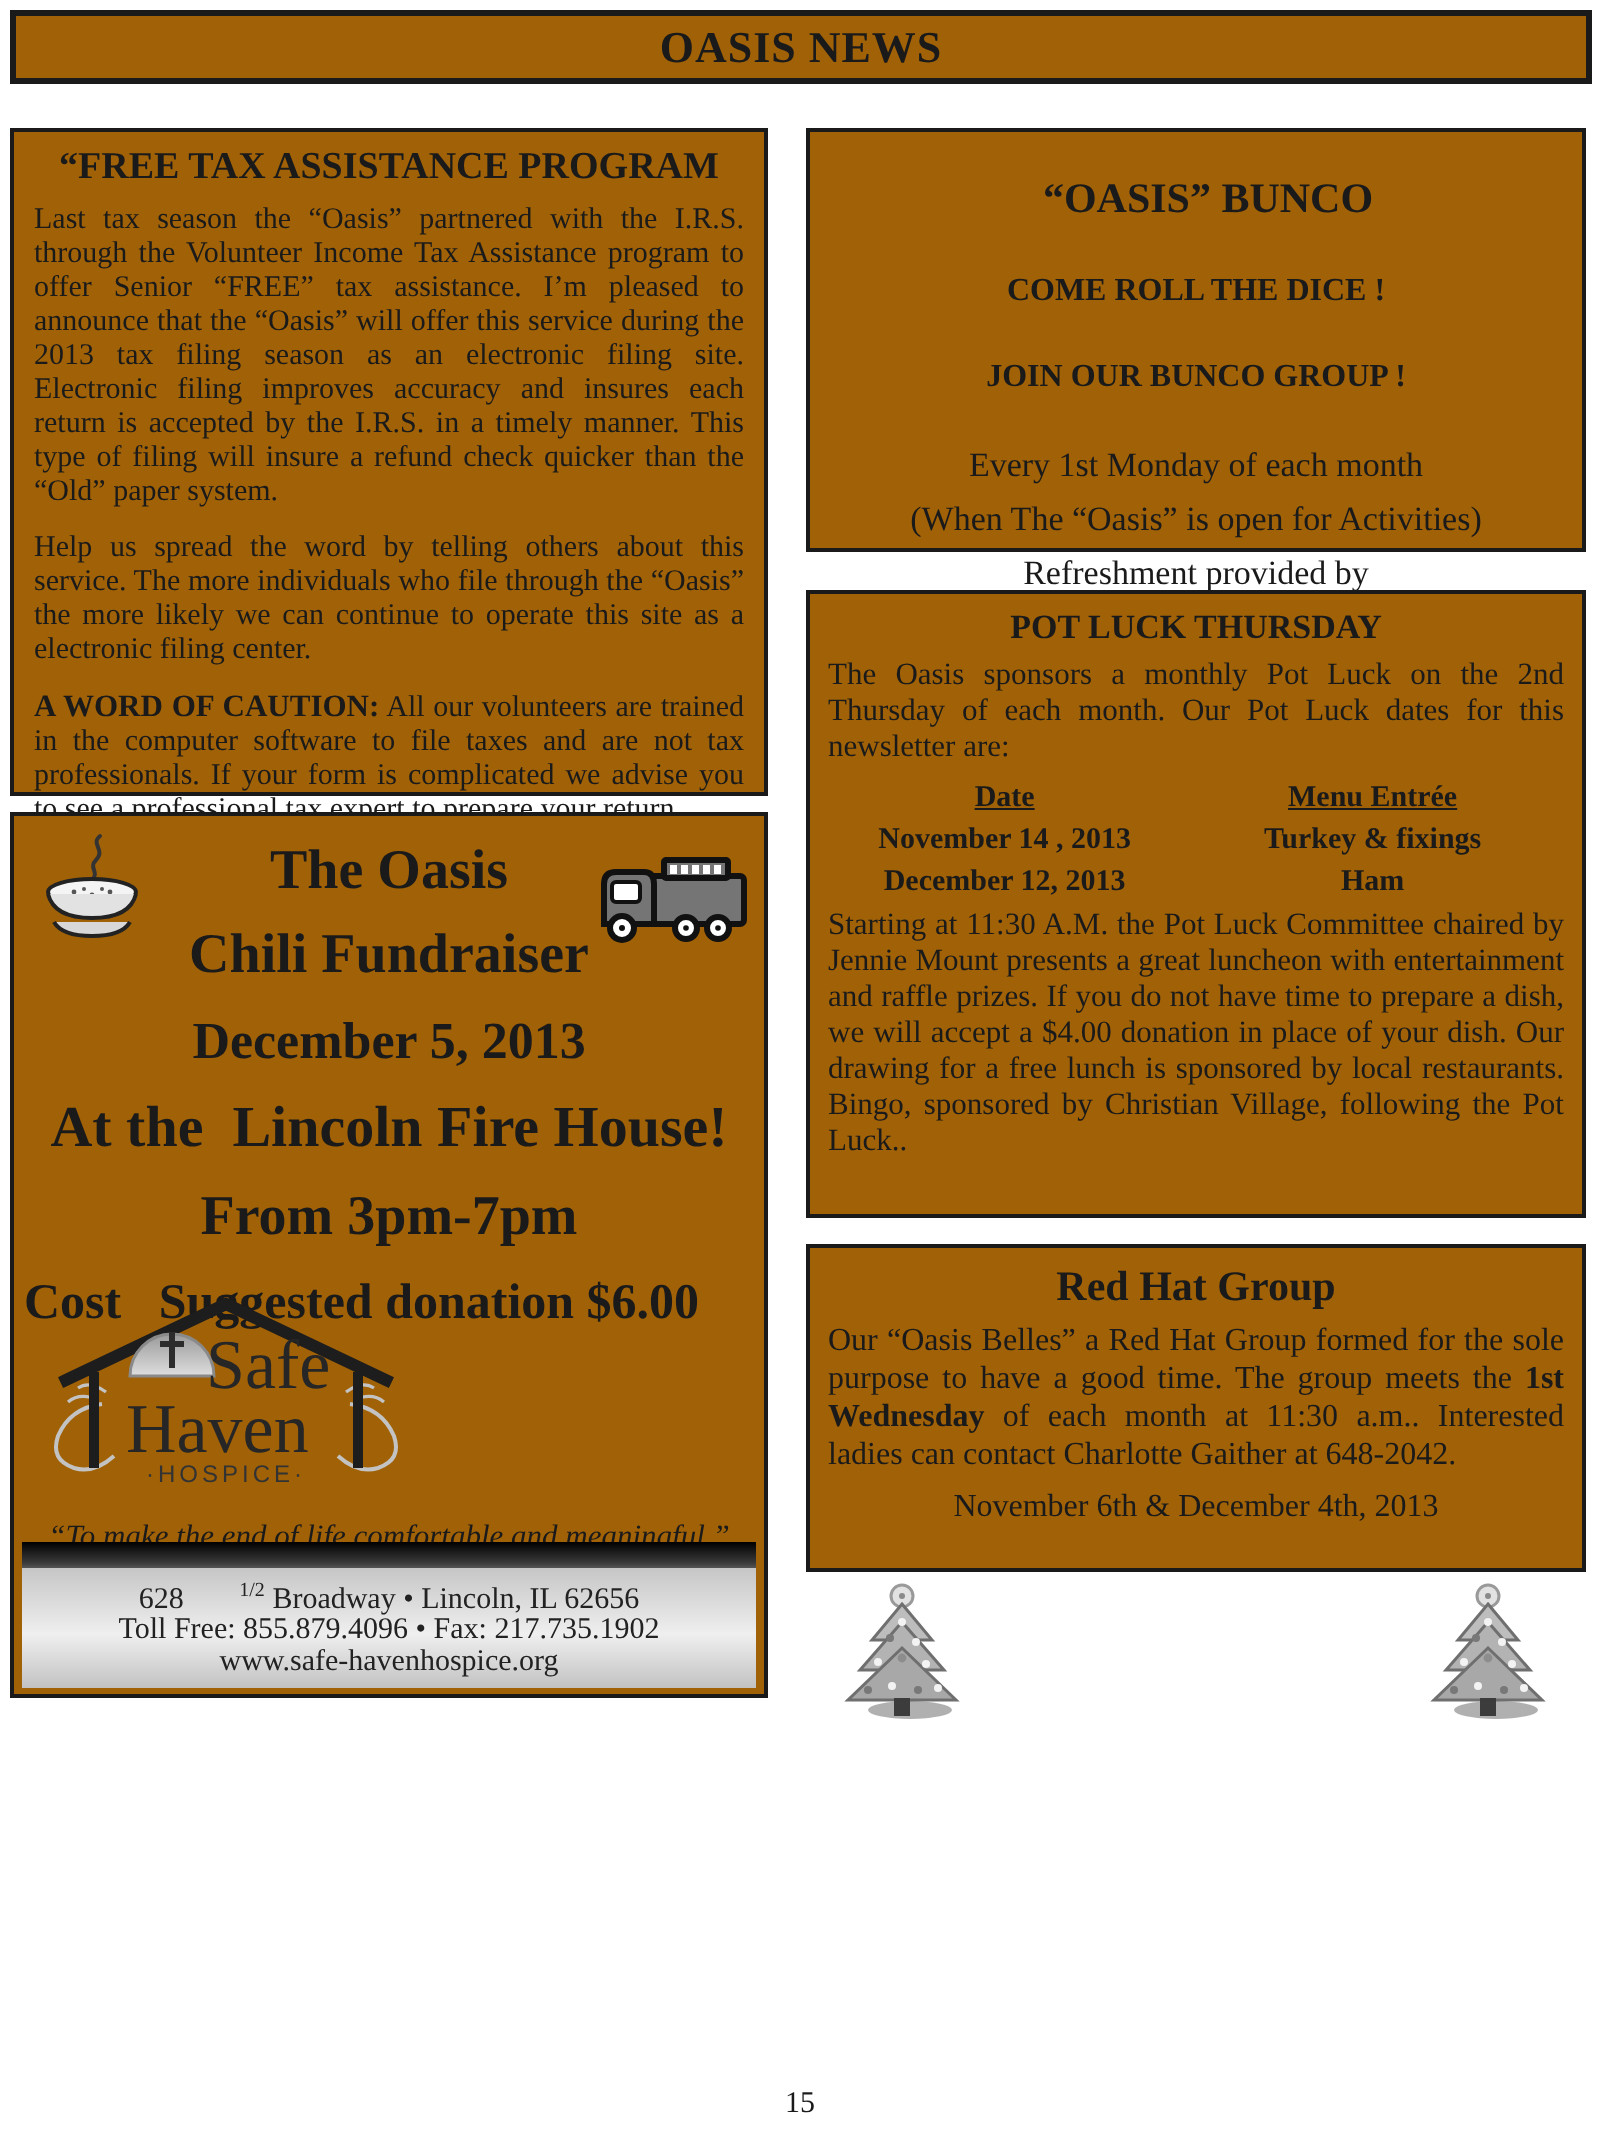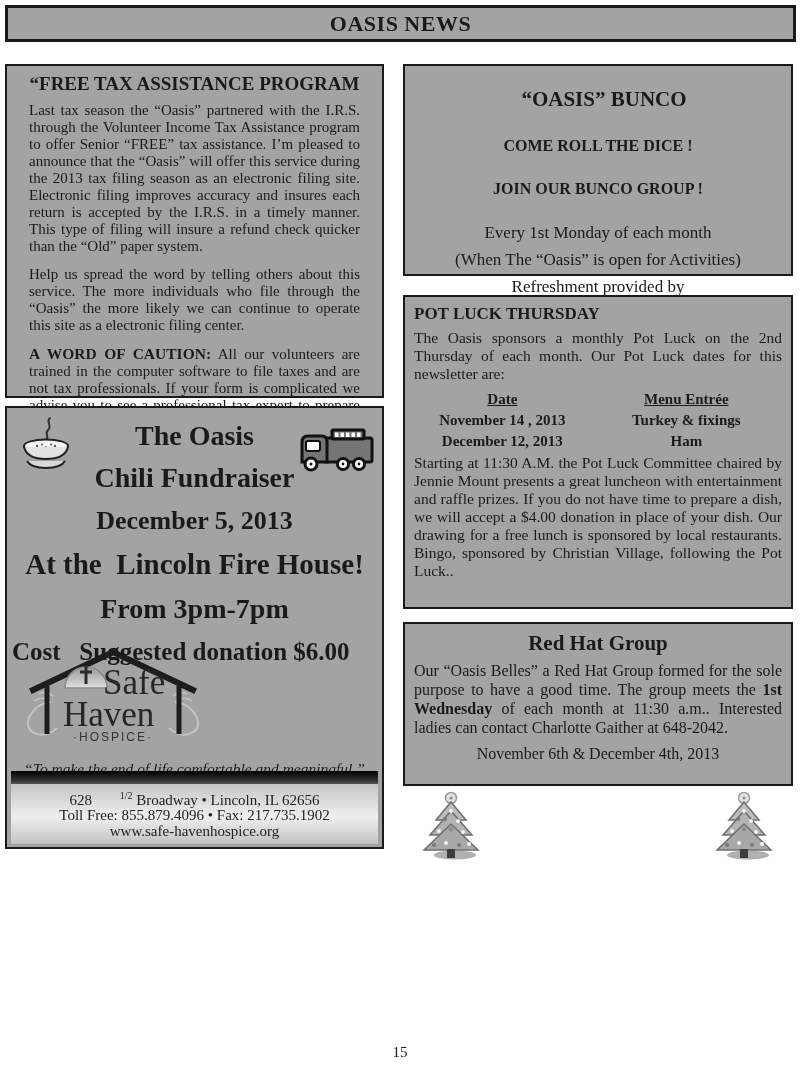--- a/index.html
+++ b/index.html
@@ -2,31 +2,31 @@
 <html><head>
 <meta charset="utf-8">
 <style>
   * { box-sizing: border-box; }
   html,body { margin:0; padding:0; }
   body {
     width:800px; height:1072px; background:#ffffff;
     font-family:"Liberation Serif", serif; color:#1a1a1a;
     position:relative; overflow:hidden;
   }
-  .box { position:absolute; background:#a3a3a3; border:2px solid #1a1a1a; }
+  .box { position:absolute; background:#a16207; border:2px solid #1a1a1a; }
 
   
   #header { left:5px; top:5px; width:791px; height:37px; border-width:3px;
     display:flex; align-items:center; justify-content:center; }
   #header .title { font-size:22px; font-weight:bold; letter-spacing:.5px; }
 
   
   #tax { left:5px; top:64px; width:379px; height:334px; padding:5px 10px 16px; }
   .tax-h { font-size:19px; font-weight:bold; text-align:center; margin:2px 0 7px; white-space:nowrap; }
-  .para { font-size:15px; line-height:17px; text-align:justify; margin:0 12px 11px; }
+  .para { font-size:15px; line-height:17px; text-align:justify; margin:0 0 11px; }
   .para b { font-size:15.5px; }
 
   
   #chili { left:5px; top:406px; width:379px; height:443px; text-align:center; }
   .soup-icon  { position:absolute; left:12px; top:8px; }
   .truck-icon { position:absolute; right:6px; top:16px; }
   .ch1 { font-size:28px; font-weight:bold; margin-top:12px; }
   .ch2 { font-size:28px; font-weight:bold; margin-top:10px; }
   .ch3 { font-size:26px; font-weight:bold; margin-top:12px; }
   .ch4 { font-size:29px; font-weight:bold; margin-top:12px; white-space:pre; }
@@ -41,21 +41,21 @@
   .addr-panel sup { font-size:10px;margin-left:24px; }
 
   
   #bunco { left:403px; top:64px; width:390px; height:212px; text-align:center; padding-top:7px; }
   .bunco-h { font-size:21px; font-weight:bold; margin:14px 0 2px;padding-left:12px; }
   .bunco-b { font-size:16px; font-weight:bold; margin:25px 0; }
   .bunco-n { font-size:17px; margin:7px 0; }
 
   
   #potluck { left:403px; top:295px; width:390px; height:314px; padding:5px 9px; }
-  .pl-h { font-weight:bold; font-size:17px; margin:2px 0 5px; }
+  .pl-h { text-align:center; font-weight:bold; font-size:17px; margin:2px 0 5px; }
   .pl-text { font-size:15.5px; line-height:18px; text-align:justify; margin:0; }
   .pl-table { width:100%; margin:6px 0 2px; }
   .pl-row { display:flex; font-size:15px; line-height:21px; font-weight:bold; }
   .pl-c1 { width:48%; text-align:center; }
   .pl-c2 { width:52%; text-align:center; }
   .pl-head span { text-decoration:underline; }
 
   
   #redhat { left:403px; top:622px; width:390px; height:164px; padding:5px 9px; }
   .rh-h { text-align:center; font-size:21px; font-weight:bold; margin:2px 0 5px; }

